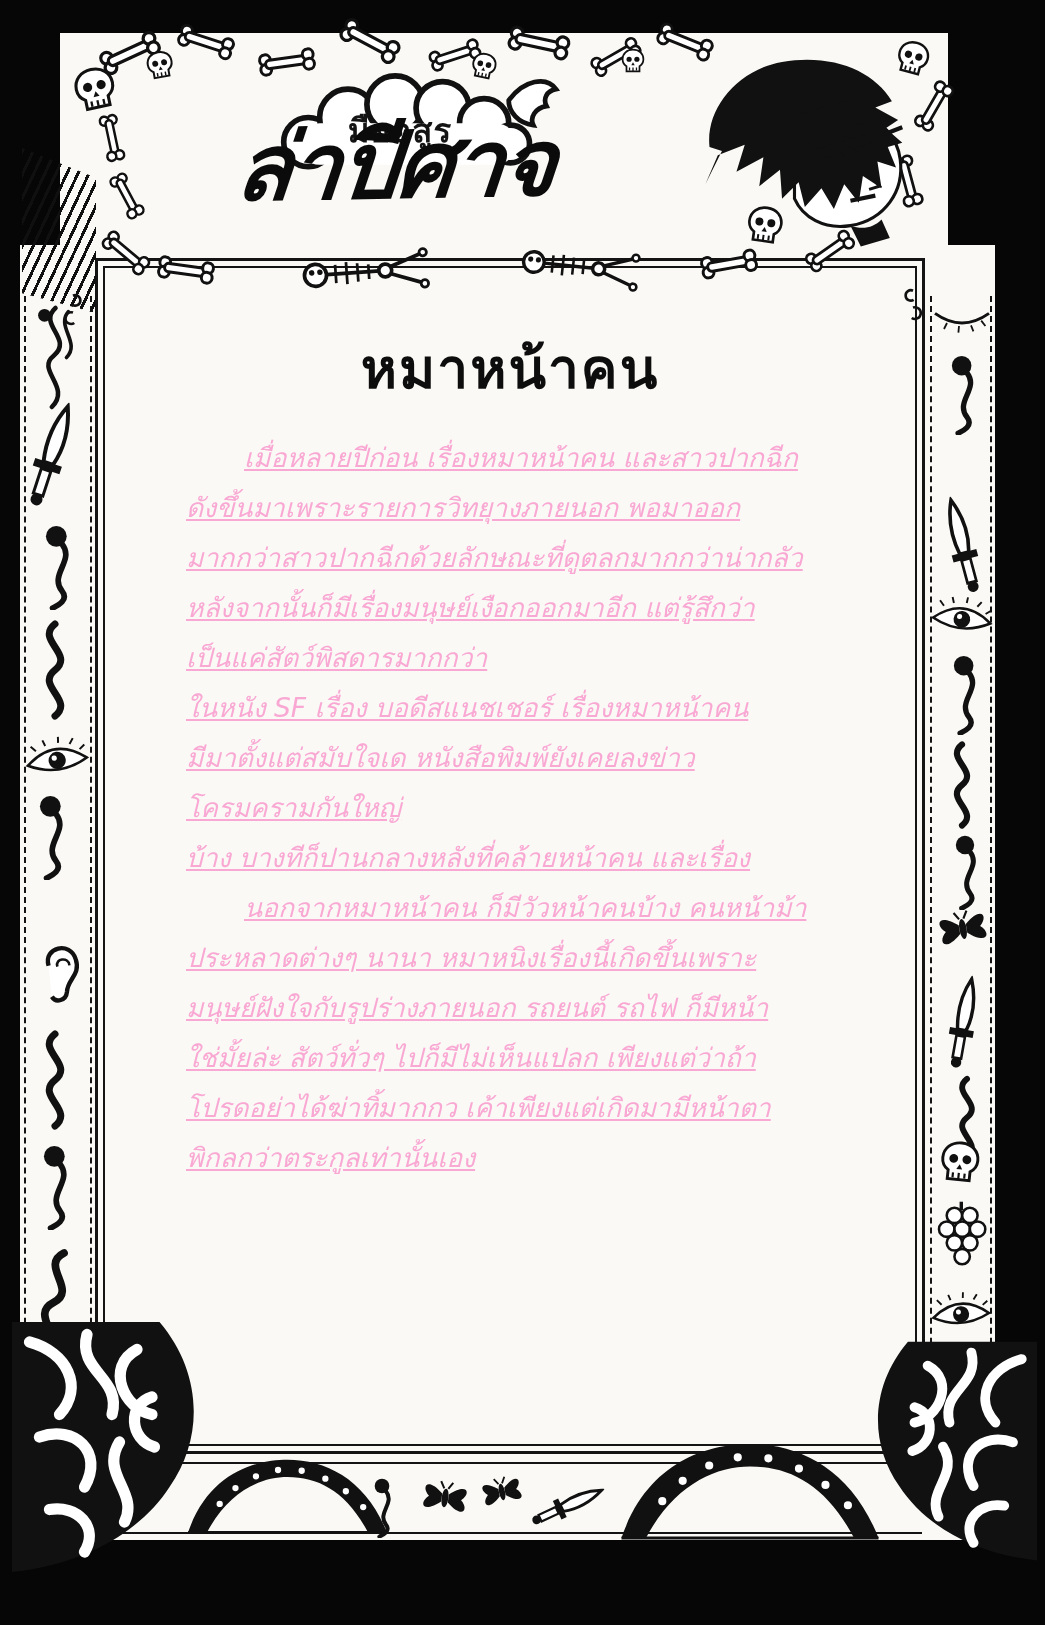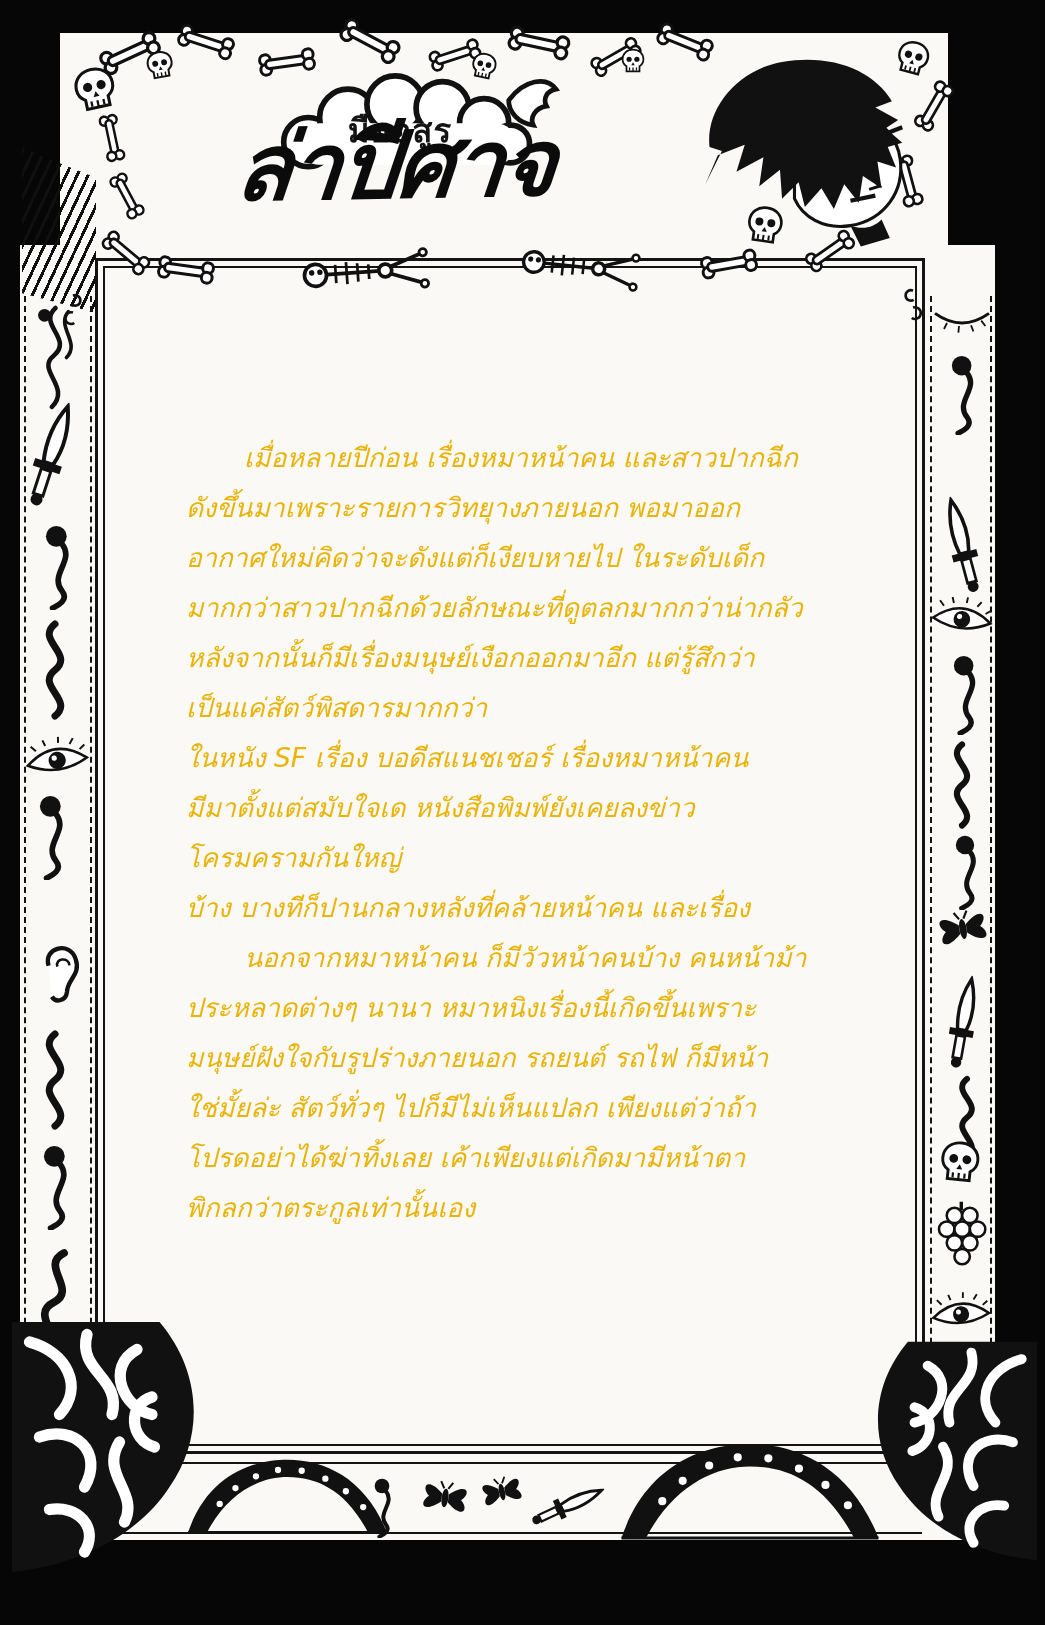--- a/index.html
+++ b/index.html
@@ -43,21 +43,22 @@
   .vline{width:0;border-left:2px dashed var(--ink);top:296px;height:1158px;}
   .hline{height:0;border-top:2px solid var(--ink);left:98px;width:824px;}
   
   .headline{
     position:absolute;left:0;right:0;top:64px;margin:0;text-align:center;
     font-size:55px;font-weight:900;letter-spacing:2px;color:#0d0d0d;
   }
   .bodytext{
     position:absolute;left:88px;right:36px;top:172px;
     font-size:26.5px;font-style:italic;font-weight:500;
-    color:#eab308;
+    color:#f9a8d4;
+    text-decoration:underline;
   }
   .line{height:50px;line-height:50px;white-space:nowrap;overflow:visible;}
   .indent{padding-left:58px;}
   
   .d{position:absolute;}
   .d svg{display:block;width:100%;height:100%;overflow:visible;}
   .band{left:0;top:1540px;width:1045px;height:85px;background:var(--bg);}
   #defs{position:absolute;width:0;height:0;overflow:hidden;}
 </style>
 </head>
@@ -171,36 +172,36 @@
         <path d="M30 150c22-4 40 14 28 34"></path>
         <path d="M112 60c-20 6-18 34 2 40"></path>
       </g>
     </symbol>
   </defs>
 </svg>
 
 <div class="abs paper sheet"></div>
 
 <div class="abs frame">
+  <h1 class="headline">หมาหน้าคน</h1>
   <div class="bodytext">
     <div class="line indent">เมื่อหลายปีก่อน เรื่องหมาหน้าคน และสาวปากฉีก</div>
     <div class="line">ดังขึ้นมาเพราะรายการวิทยุางภายนอก พอมาออก</div>
-    <div class="line">อากาศใหม่คิดว่าจะดังแต่ก็เงียบหายไป ในระดับเด็ก</div>
     <div class="line">มากกว่าสาวปากฉีกด้วยลักษณะที่ดูตลกมากกว่าน่ากลัว</div>
     <div class="line">หลังจากนั้นก็มีเรื่องมนุษย์เงือกออกมาอีก แต่รู้สึกว่า</div>
     <div class="line">เป็นแค่สัตว์พิสดารมากกว่า</div>
     <div class="line">ในหนัง SF เรื่อง บอดีสแนชเชอร์ เรื่องหมาหน้าคน</div>
     <div class="line">มีมาตั้งแต่สมับใจเด หนังสือพิมพ์ยังเคยลงข่าว</div>
     <div class="line">โครมครามกันใหญ่</div>
     <div class="line">บ้าง บางทีก็ปานกลางหลังที่คล้ายหน้าคน และเรื่อง</div>
     <div class="line indent">นอกจากหมาหน้าคน ก็มีวัวหน้าคนบ้าง คนหน้าม้า</div>
     <div class="line">ประหลาดต่างๆ นานา หมาหนิงเรื่องนี้เกิดขึ้นเพราะ</div>
     <div class="line">มนุษย์ฝังใจกับรูปร่างภายนอก รถยนต์ รถไฟ ก็มีหน้า</div>
     <div class="line">ใช่มั้ยล่ะ สัตว์ทั่วๆ ไปก็มีไม่เห็นแปลก เพียงแต่ว่าถ้า</div>
-    <div class="line">โปรดอย่าได้ฆ่าทิ้งเลย เค้าเพียงแต่เกิดมามีหน้าตา</div>
+    <div class="line">โปรดอย่าได้ฆ่าทิ้มากกว เค้าเพียงแต่เกิดมามีหน้าตา</div>
     <div class="line">พิกลกว่าตระกูลเท่านั้นเอง</div>
   </div>
 </div>
 
 <div class="abs vline" style="left:24px"></div>
 <div class="abs vline" style="left:90px"></div>
 <div class="abs vline" style="left:930px"></div>
 <div class="abs vline" style="left:990px"></div>
 <div class="abs hline" style="top:1462px"></div>
 <div class="abs hline" style="top:1532px"></div>

